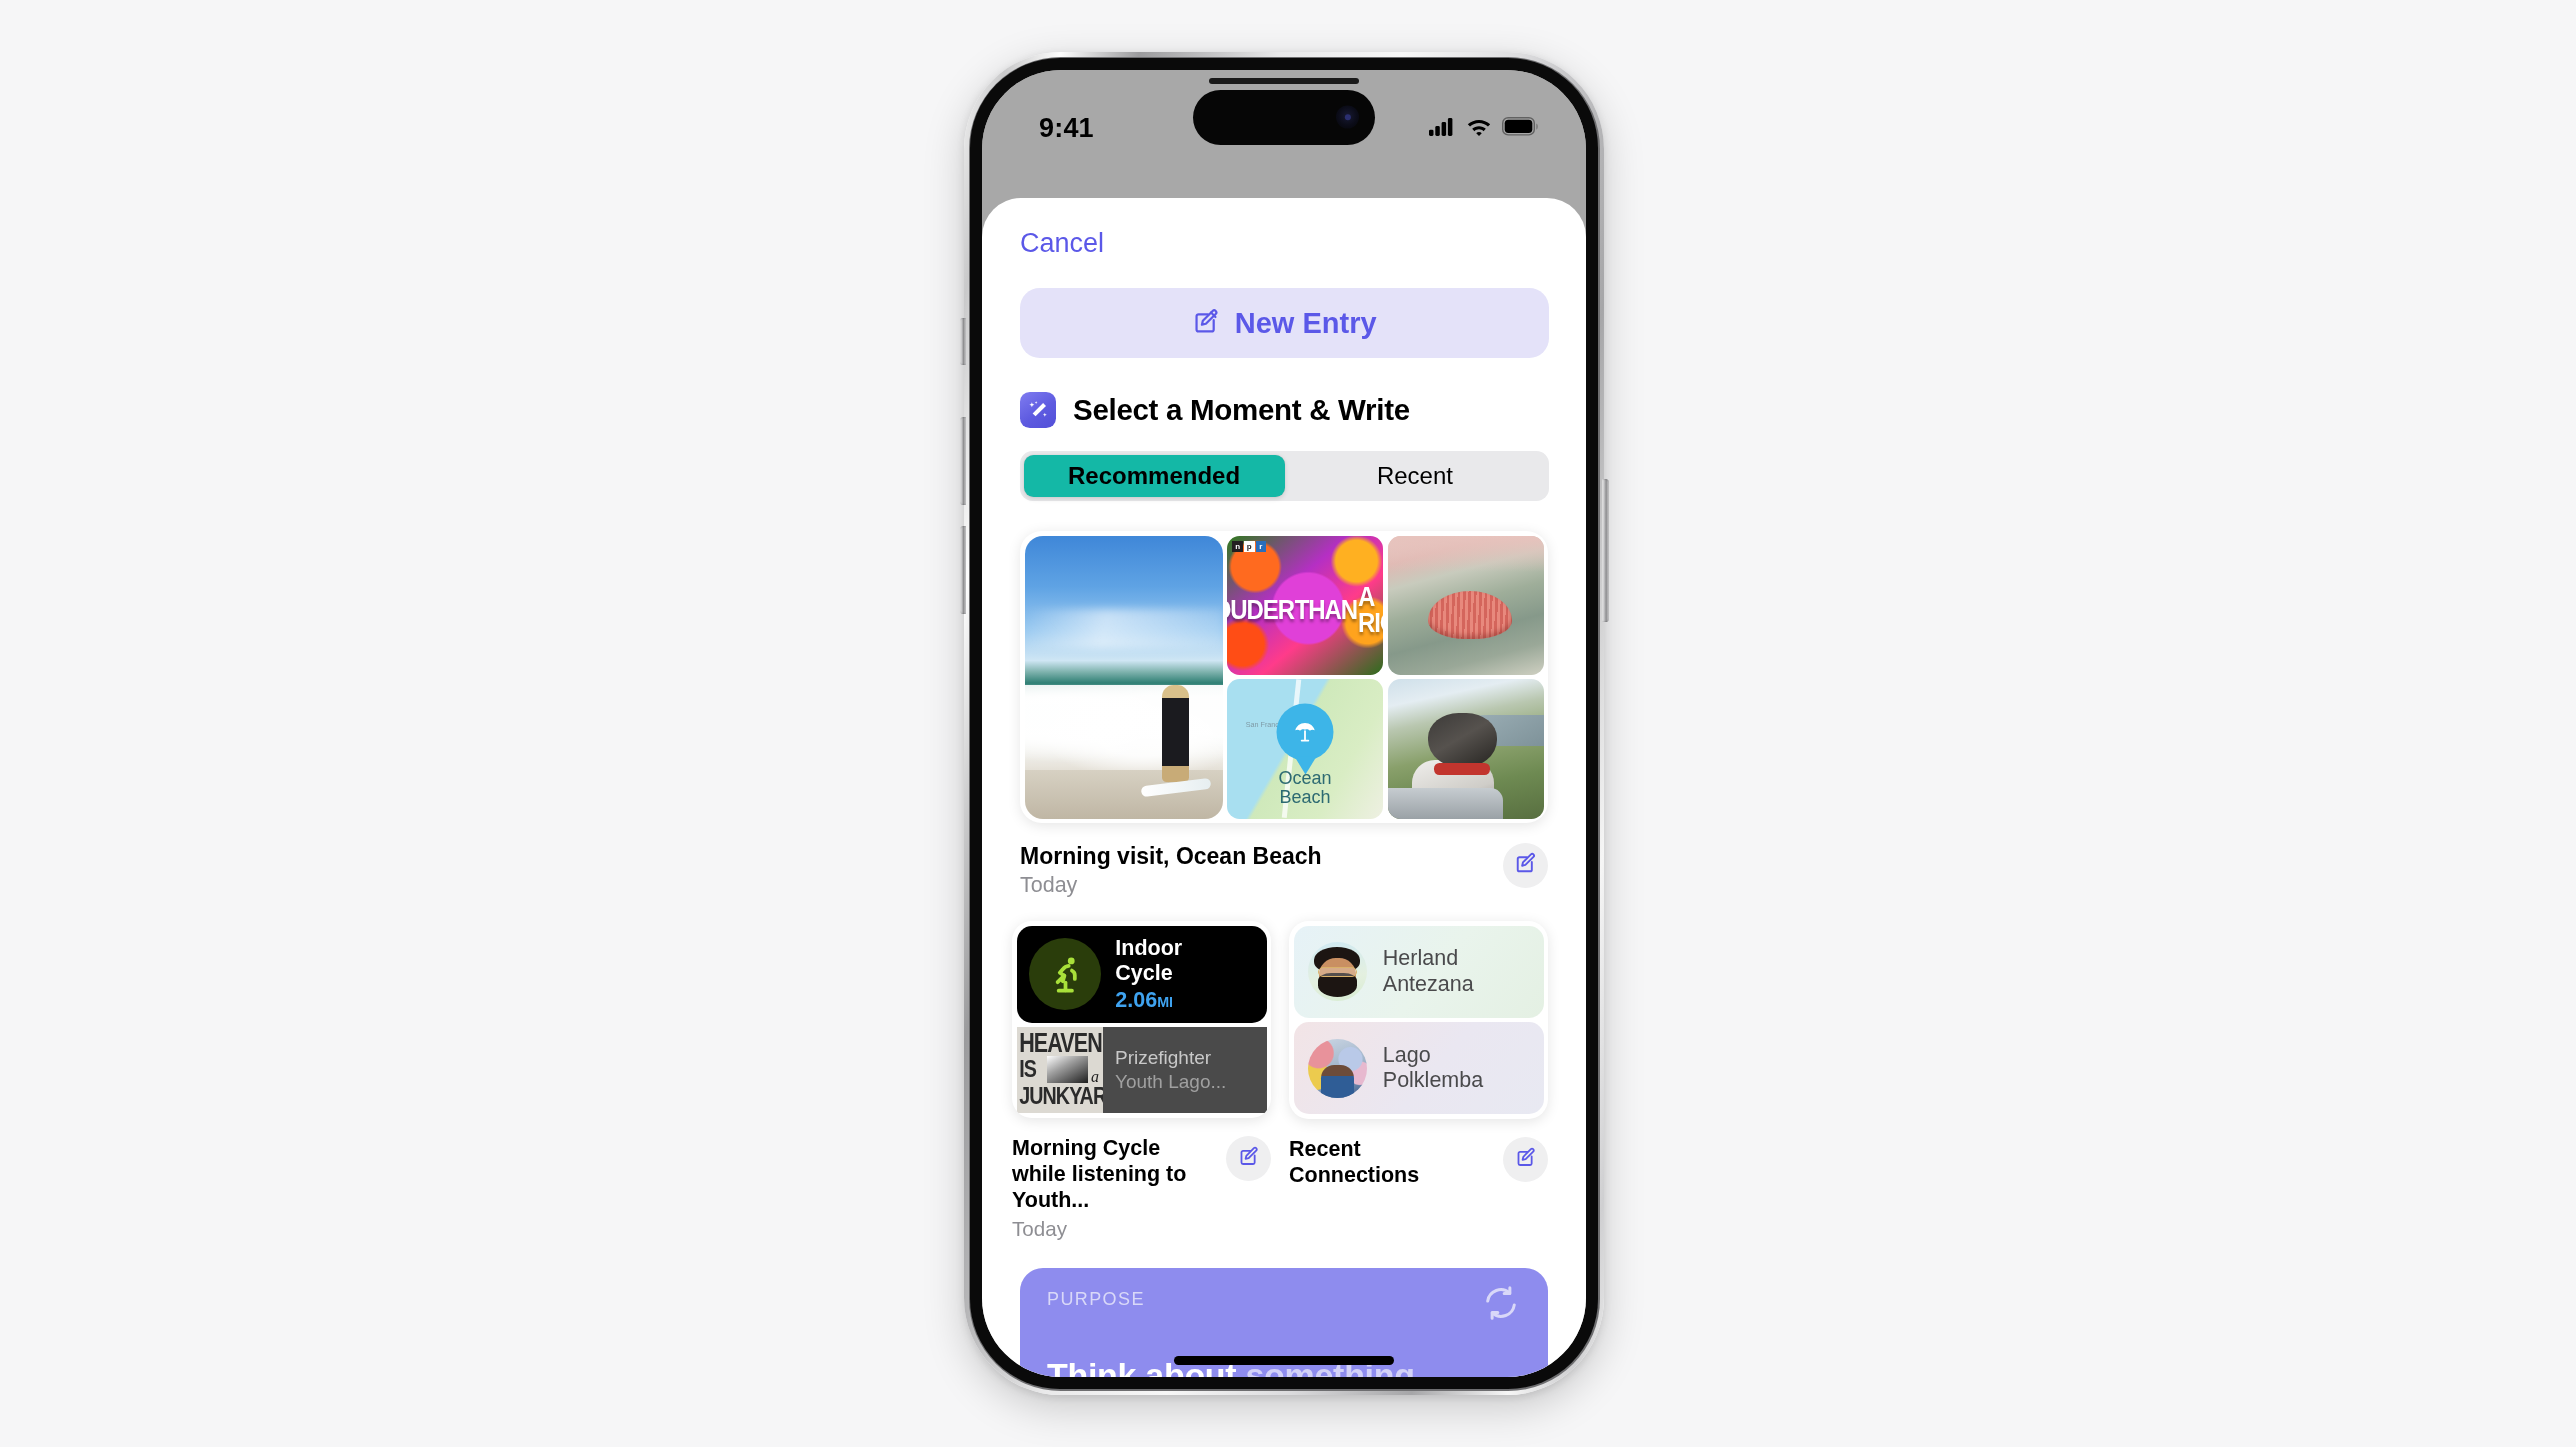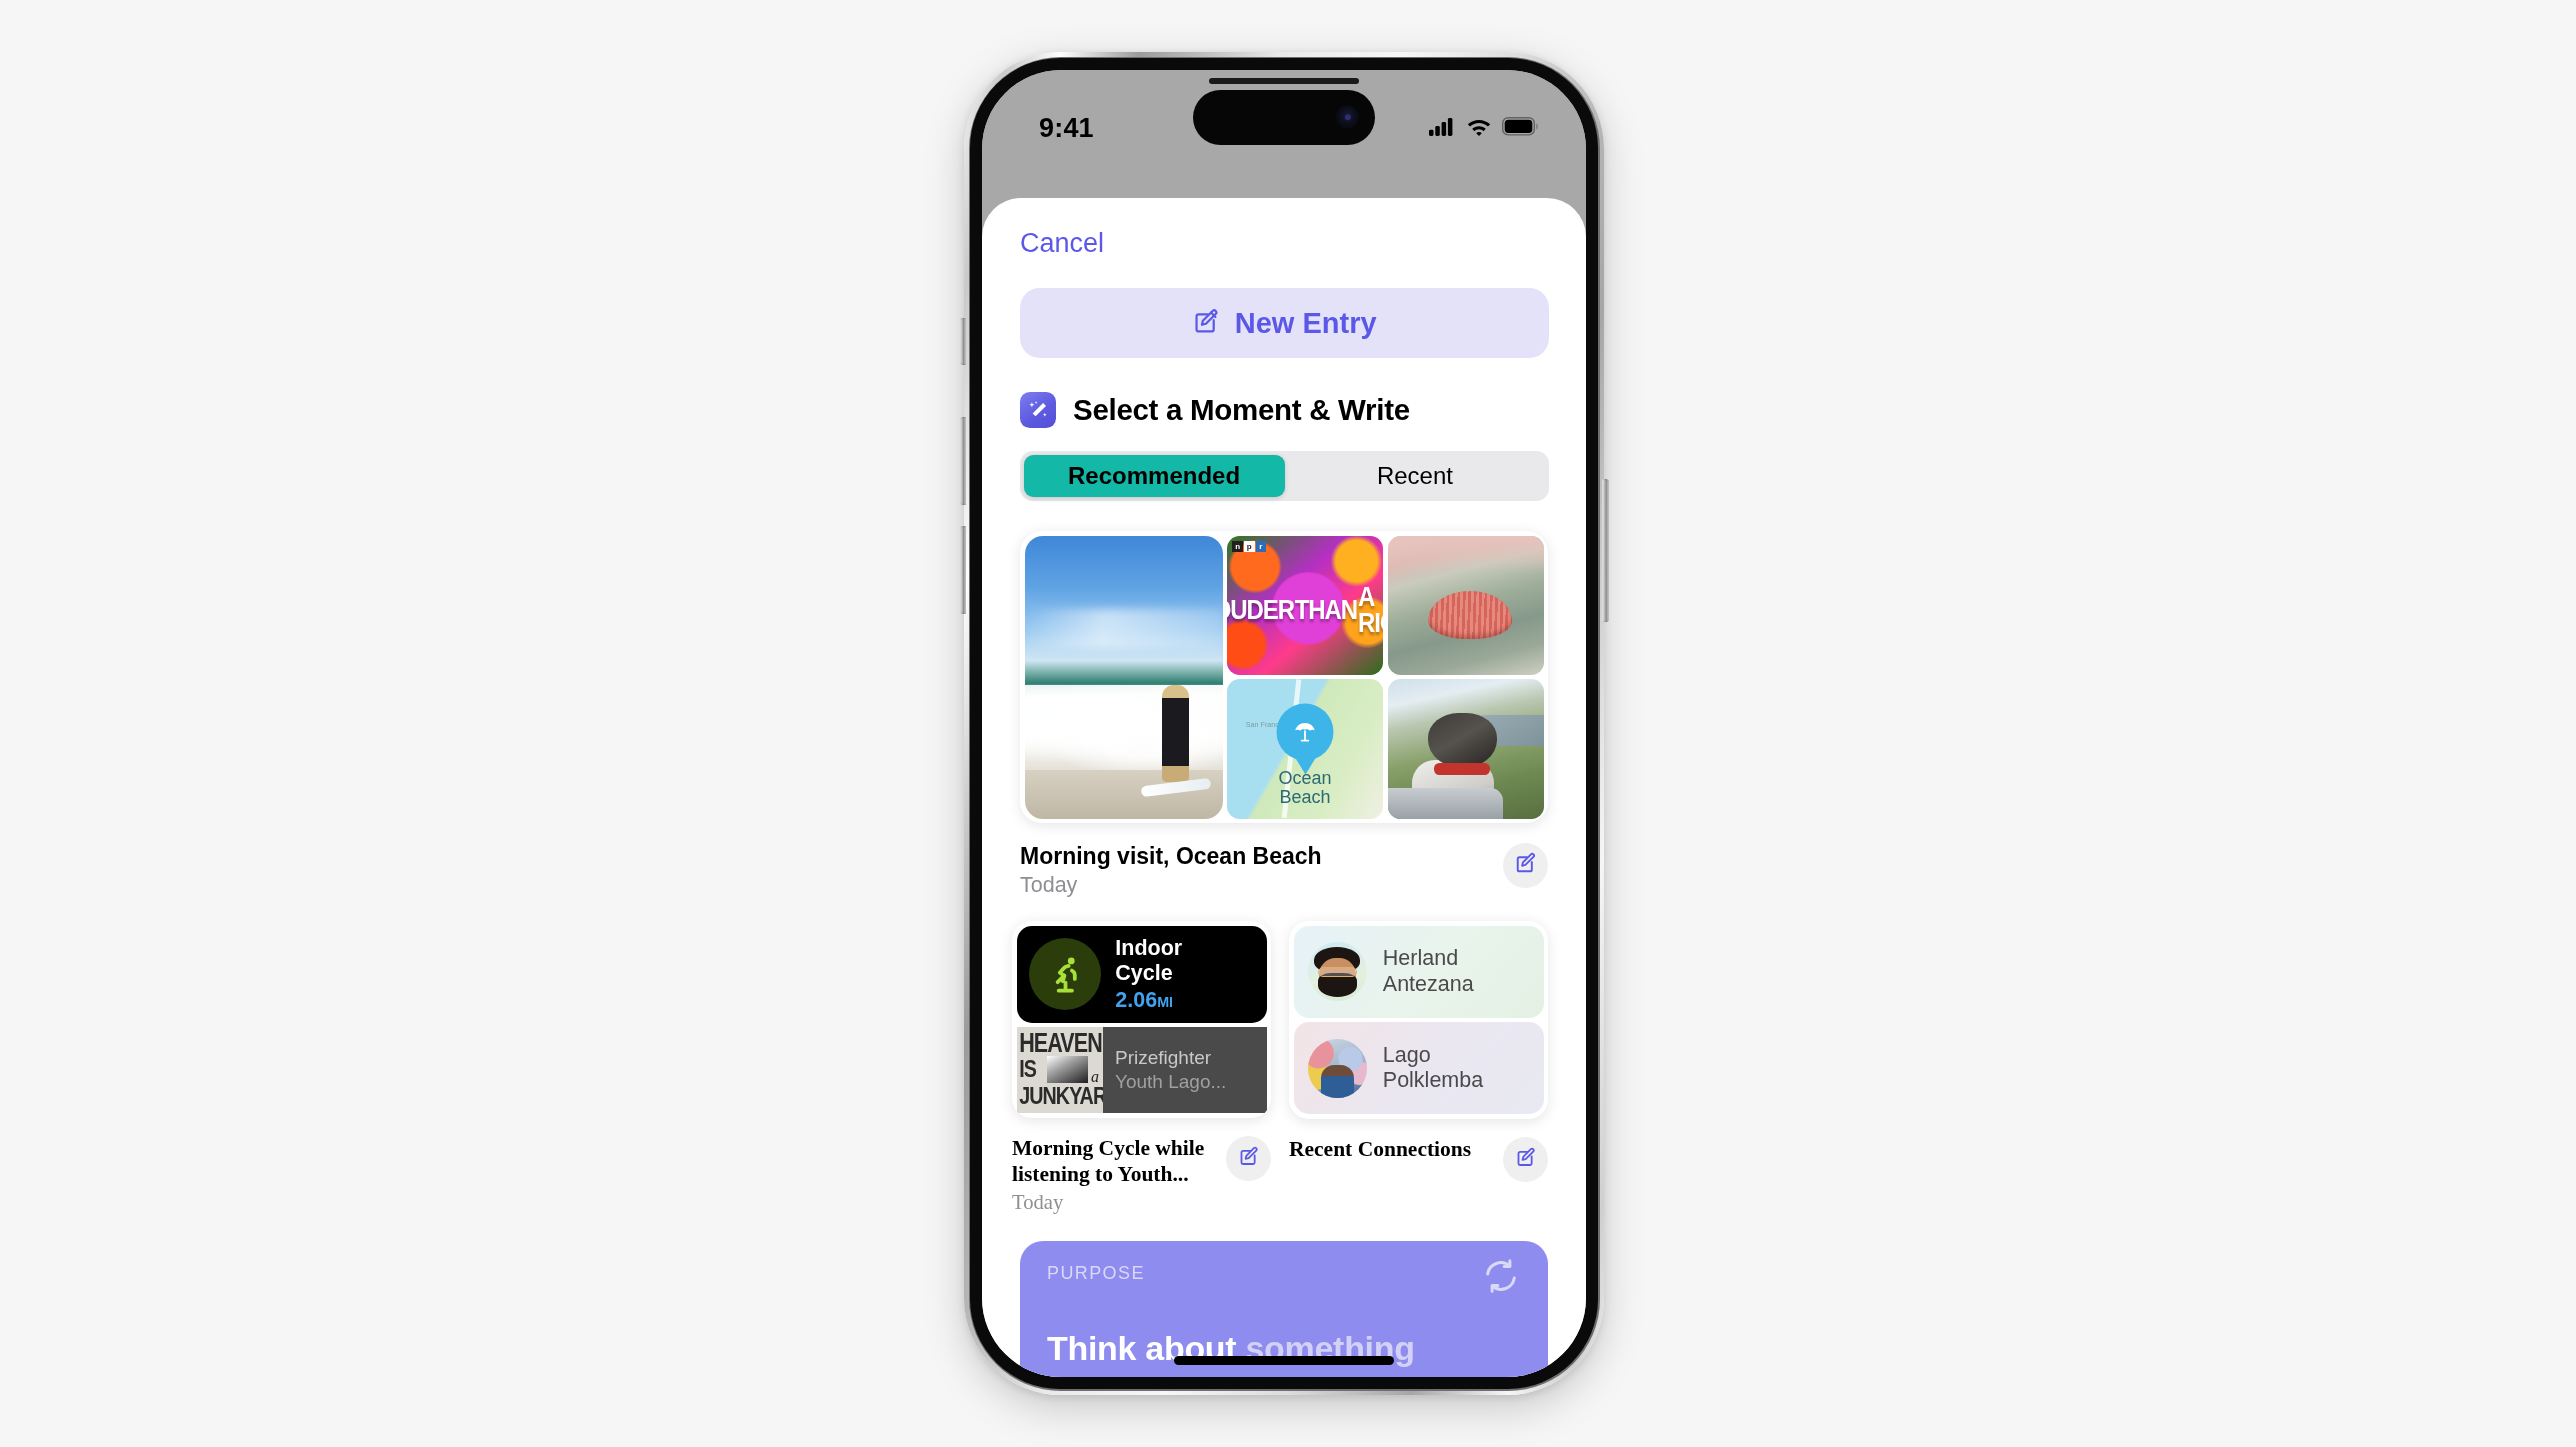--- a/index.html
+++ b/index.html
@@ -504,21 +504,21 @@
     position: absolute; left: 22%; bottom: 0; width: 56%; height: 56%;
     background: linear-gradient(180deg,#6d4c3a 0 34%, #2f5d96 34% 100%);
     border-radius: 40% 40% 14% 14%;
   }
   .conn-name {
     font-size: 21.5px; color: #4A4A4C; line-height: 1.2; font-weight: 400;
   }
 
   .duo-caption-row {
     display: flex; align-items: flex-start; justify-content: space-between;
-    gap: 9px; margin-top: 18px; font-family: Liberation Serif, serif;
+    gap: 9px; margin-top: 18px;
   }
   .duo-caption-title {
     font-size: 21.5px; font-weight: 700; color: #000; line-height: 1.2;
   }
   .duo-caption-sub { font-size: 20.6px; color: #8E8E93; margin-top: 3.6px; }
 
   
   .purpose-card {
     margin: 27px 38px 0 38px;
     background: #8E8CEE;

